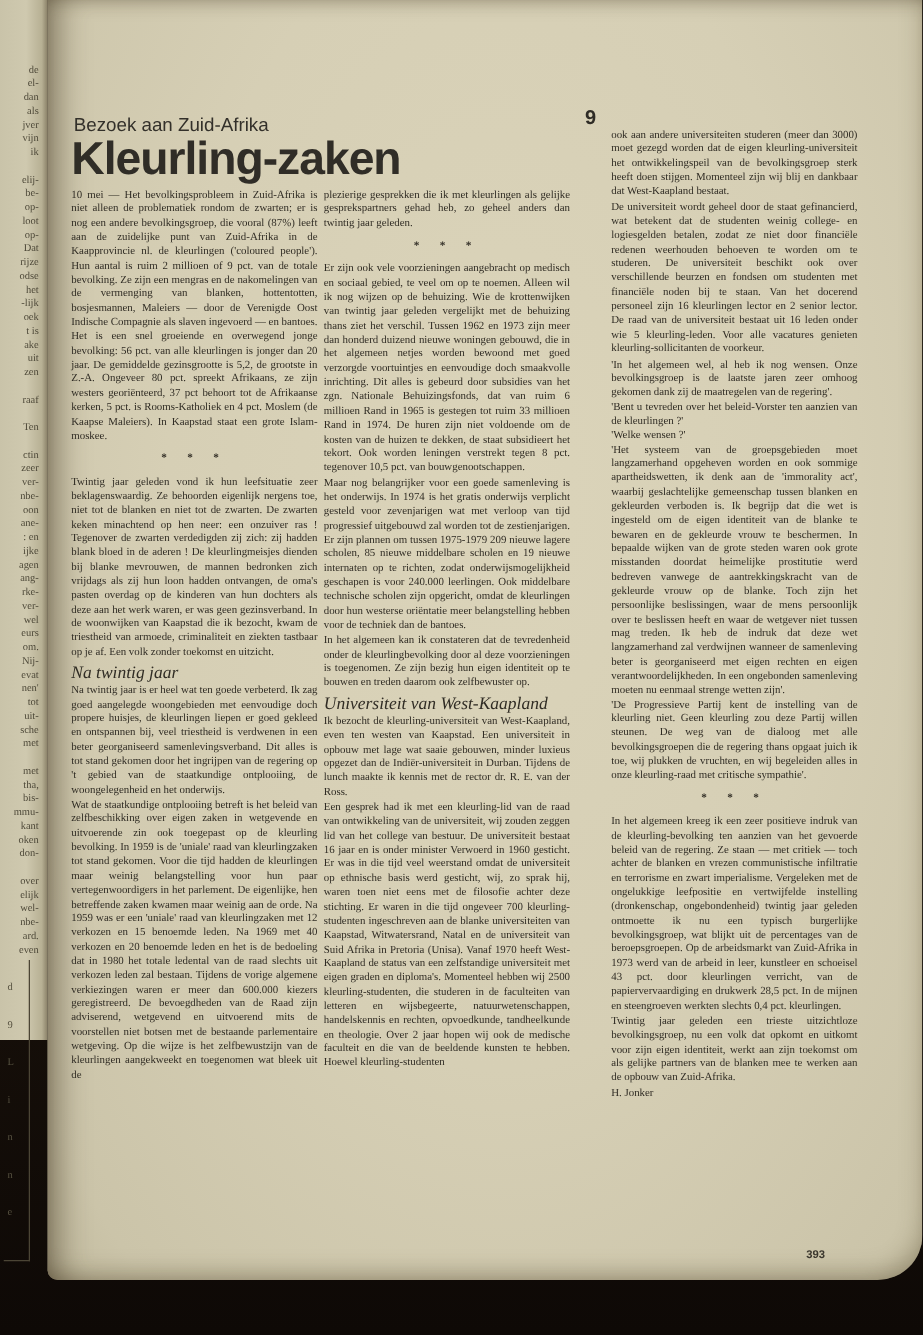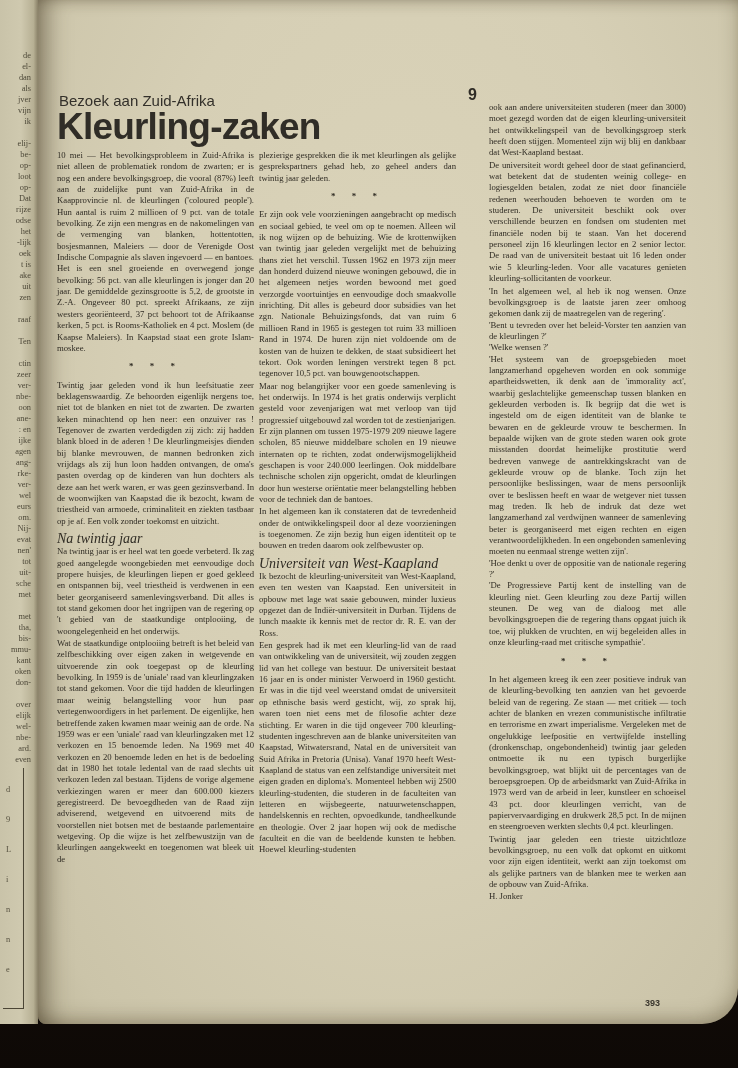--- a/index.html
+++ b/index.html
@@ -3,21 +3,21 @@
 <meta charset="utf-8">
 <style>
   html,body { margin:0; padding:0; background:#0f0a06; }
   .shot {
     position:relative; width:738px; height:1068px; overflow:hidden;
     background:linear-gradient(180deg,#241a10 0%, #1a120b 60%, #0e0906 100%);
     font-family:"Liberation Serif", serif;
   }
   
   .leftpage {
-    position:absolute; left:0; top:0; width:38px; height:1024px;
+    position:absolute; left:0; top:0; width:38px; height:832px;
     background:linear-gradient(90deg,#c9c3a9 0%, #cfc9af 55%, #b7b094 88%, #8a8168 100%);
   }
   .mfrags {
     position:absolute; top:50px; right:7px; text-align:right;
     font-size:8.4px; line-height:11px; color:#4d4838; white-space:nowrap;
   }
   .mfrags div { height:11px; }
   .margin-box {
     position:absolute; left:3px; top:768px; width:20px; height:240px;
     border-right:1.6px solid #4b4535; border-bottom:1.6px solid #4b4535;
@@ -163,34 +163,33 @@
       <div class="subhead">Na twintig jaar</div>
       <p class="para">Na twintig jaar is er heel wat ten goede verbeterd. Ik zag goed aangelegde woongebieden met eenvoudige doch propere huisjes, de kleurlingen liepen er goed gekleed en ontspannen bij, veel triestheid is verdwenen in een beter georganiseerd samenlevingsverband. Dit alles is tot stand gekomen door het ingrijpen van de regering op 't gebied van de staatkundige ontplooiing, de woongelegenheid en het onderwijs.</p>
       <p class="para">Wat de staatkundige ontplooiing betreft is het beleid van zelfbeschikking over eigen zaken in wetgevende en uitvoerende zin ook toegepast op de kleurling bevolking. In 1959 is de 'uniale' raad van kleurlingzaken tot stand gekomen. Voor die tijd hadden de kleurlingen maar weinig belangstelling voor hun paar vertegenwoordigers in het parlement. De eigenlijke, hen betreffende zaken kwamen maar weinig aan de orde. Na 1959 was er een 'uniale' raad van kleurlingzaken met 12 verkozen en 15 benoemde leden. Na 1969 met 40 verkozen en 20 benoemde leden en het is de bedoeling dat in 1980 het totale ledental van de raad slechts uit verkozen leden zal bestaan. Tijdens de vorige algemene verkiezingen waren er meer dan 600.000 kiezers geregistreerd. De bevoegdheden van de Raad zijn adviserend, wetgevend en uitvoerend mits de voorstellen niet botsen met de bestaande parlementaire wetgeving. Op die wijze is het zelfbewustzijn van de kleurlingen aangekweekt en toegenomen wat bleek uit de</p>
     </div>
 
     <div class="col" id="col2">
       <p class="para">plezierige gesprekken die ik met kleurlingen als gelijke gesprekspartners gehad heb, zo geheel anders dan twintig jaar geleden.</p>
       <div class="stars">* * *</div>
       <p class="para">Er zijn ook vele voorzieningen aangebracht op medisch en sociaal gebied, te veel om op te noemen. Alleen wil ik nog wijzen op de behuizing. Wie de krottenwijken van twintig jaar geleden vergelijkt met de behuizing thans ziet het verschil. Tussen 1962 en 1973 zijn meer dan honderd duizend nieuwe woningen gebouwd, die in het algemeen netjes worden bewoond met goed verzorgde voortuintjes en eenvoudige doch smaakvolle inrichting. Dit alles is gebeurd door subsidies van het zgn. Nationale Behuizingsfonds, dat van ruim 6 millioen Rand in 1965 is gestegen tot ruim 33 millioen Rand in 1974. De huren zijn niet voldoende om de kosten van de huizen te dekken, de staat subsidieert het tekort. Ook worden leningen verstrekt tegen 8 pct. tegenover 10,5 pct. van bouwgenootschappen.</p>
       <p class="para">Maar nog belangrijker voor een goede samenleving is het onderwijs. In 1974 is het gratis onderwijs verplicht gesteld voor zevenjarigen wat met verloop van tijd progressief uitgebouwd zal worden tot de zestienjarigen. Er zijn plannen om tussen 1975-1979 209 nieuwe lagere scholen, 85 nieuwe middelbare scholen en 19 nieuwe internaten op te richten, zodat onderwijsmogelijkheid geschapen is voor 240.000 leerlingen. Ook middelbare technische scholen zijn opgericht, omdat de kleurlingen door hun westerse oriëntatie meer belangstelling hebben voor de techniek dan de bantoes.</p>
-      <p class="para">In het algemeen kan ik constateren dat de tevredenheid onder de ontwikkelingspeil door al deze voorzieningen is toegenomen. Ze zijn bezig hun eigen identiteit op te bouwen en treden daarom ook zelfbewuster op.</p>
+      <p class="para">In het algemeen kan ik constateren dat de tevredenheid onder de kleurlingbevolking door al deze voorzieningen is toegenomen. Ze zijn bezig hun eigen identiteit op te bouwen en treden daarom ook zelfbewuster op.</p>
       <div class="subhead">Universiteit van West-Kaapland</div>
       <p class="para">Ik bezocht de kleurling-universiteit van West-Kaapland, even ten westen van Kaapstad. Een universiteit in opbouw met lage wat saaie gebouwen, minder luxieus opgezet dan de Indiër-universiteit in Durban. Tijdens de lunch maakte ik kennis met de rector dr. R. E. van der Ross.</p>
       <p class="para">Een gesprek had ik met een kleurling-lid van de raad van ontwikkeling van de universiteit, wij zouden zeggen lid van het college van bestuur. De universiteit bestaat 16 jaar en is onder minister Verwoerd in 1960 gesticht. Er was in die tijd veel weerstand omdat de universiteit op ethnische basis werd gesticht, wij, zo sprak hij, waren toen niet eens met de filosofie achter deze stichting. Er waren in die tijd ongeveer 700 kleurling-studenten ingeschreven aan de blanke universiteiten van Kaapstad, Witwatersrand, Natal en de universiteit van Suid Afrika in Pretoria (Unisa). Vanaf 1970 heeft West-Kaapland de status van een zelfstandige universiteit met eigen graden en diploma's. Momenteel hebben wij 2500 kleurling-studenten, die studeren in de faculteiten van letteren en wijsbegeerte, natuurwetenschappen, handelskennis en rechten, opvoedkunde, tandheelkunde en theologie. Over 2 jaar hopen wij ook de medische faculteit en die van de beeldende kunsten te hebben. Hoewel kleurling-studenten</p>
     </div>
 
     <div class="col" id="col3">
       <p class="para">ook aan andere universiteiten studeren (meer dan 3000) moet gezegd worden dat de eigen kleurling-universiteit het ontwikkelingspeil van de bevolkingsgroep sterk heeft doen stijgen. Momenteel zijn wij blij en dankbaar dat West-Kaapland bestaat.</p>
       <p class="para">De universiteit wordt geheel door de staat gefinancierd, wat betekent dat de studenten weinig college- en logiesgelden betalen, zodat ze niet door financiële redenen weerhouden behoeven te worden om te studeren. De universiteit beschikt ook over verschillende beurzen en fondsen om studenten met financiële noden bij te staan. Van het docerend personeel zijn 16 kleurlingen lector en 2 senior lector. De raad van de universiteit bestaat uit 16 leden onder wie 5 kleurling-leden. Voor alle vacatures genieten kleurling-sollicitanten de voorkeur.</p>
       <p class="para qline">'In het algemeen wel, al heb ik nog wensen. Onze bevolkingsgroep is de laatste jaren zeer omhoog gekomen dank zij de maatregelen van de regering'.</p>
       <p class="para qline">'Bent u tevreden over het beleid-Vorster ten aanzien van de kleurlingen ?'</p>
       <p class="para qline">'Welke wensen ?'</p>
       <p class="para qline">'Het systeem van de groepsgebieden moet langzamerhand opgeheven worden en ook sommige apartheidswetten, ik denk aan de 'immorality act', waarbij geslachtelijke gemeenschap tussen blanken en gekleurden verboden is. Ik begrijp dat die wet is ingesteld om de eigen identiteit van de blanke te bewaren en de gekleurde vrouw te beschermen. In bepaalde wijken van de grote steden waren ook grote misstanden doordat heimelijke prostitutie werd bedreven vanwege de aantrekkingskracht van de gekleurde vrouw op de blanke. Toch zijn het persoonlijke beslissingen, waar de mens persoonlijk over te beslissen heeft en waar de wetgever niet tussen mag treden. Ik heb de indruk dat deze wet langzamerhand zal verdwijnen wanneer de samenleving beter is georganiseerd met eigen rechten en eigen verantwoordelijkheden. In een ongebonden samenleving moeten nu eenmaal strenge wetten zijn'.</p>
-      <p class="para qline">'Hoe denkt u over de oppositie van de nationale regering ?'</p>
       <p class="para qline">'De Progressieve Partij kent de instelling van de kleurling niet. Geen kleurling zou deze Partij willen steunen. De weg van de dialoog met alle bevolkingsgroepen die de regering thans opgaat juich ik toe, wij plukken de vruchten, en wij begeleiden alles in onze kleurling-raad met critische sympathie'.</p>
       <div class="stars">* * *</div>
       <p class="para">In het algemeen kreeg ik een zeer positieve indruk van de kleurling-bevolking ten aanzien van het gevoerde beleid van de regering. Ze staan — met critiek — toch achter de blanken en vrezen communistische infiltratie en terrorisme en zwart imperialisme. Vergeleken met de ongelukkige leefpositie en vertwijfelde instelling (dronkenschap, ongebondenheid) twintig jaar geleden ontmoette ik nu een typisch burgerlijke bevolkingsgroep, wat blijkt uit de percentages van de beroepsgroepen. Op de arbeidsmarkt van Zuid-Afrika in 1973 werd van de arbeid in leer, kunstleer en schoeisel 43 pct. door kleurlingen verricht, van de papiervervaardiging en drukwerk 28,5 pct. In de mijnen en steengroeven werkten slechts 0,4 pct. kleurlingen.</p>
       <p class="para">Twintig jaar geleden een trieste uitzichtloze bevolkingsgroep, nu een volk dat opkomt en uitkomt voor zijn eigen identiteit, werkt aan zijn toekomst om als gelijke partners van de blanken mee te werken aan de opbouw van Zuid-Afrika.</p>
       <p class="para byline">H. Jonker</p>
     </div>
 
     <div class="folio">393</div>
   </div>
 

